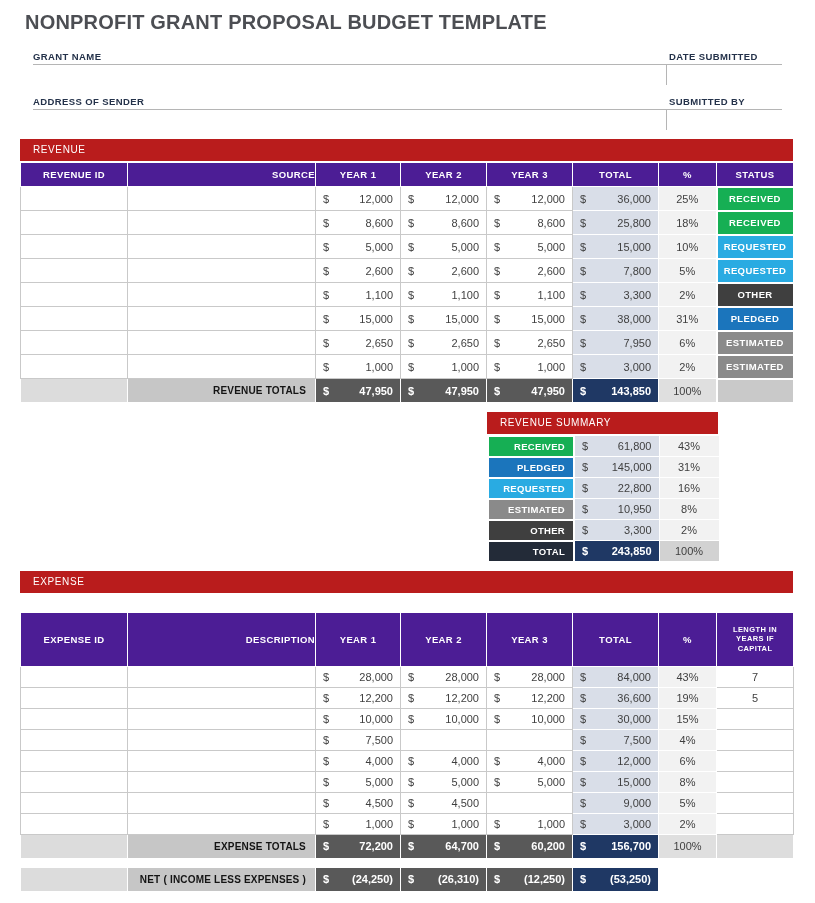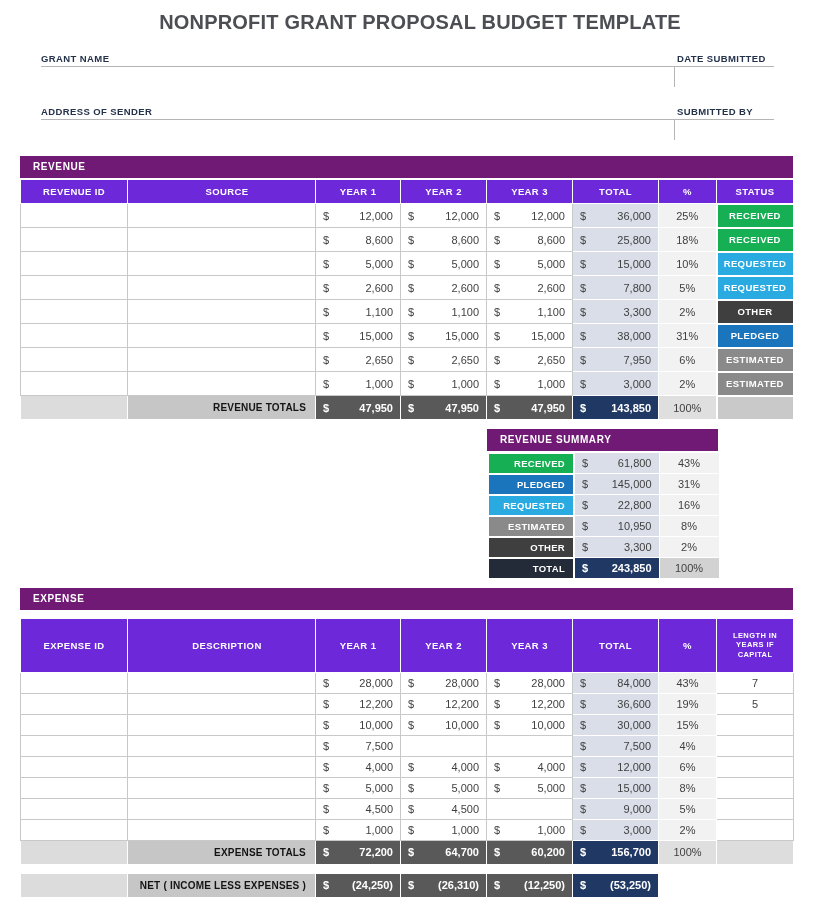--- a/index.html
+++ b/index.html
@@ -1,48 +1,48 @@
 <!DOCTYPE html>
 <html><head>
 <meta charset="utf-8">
 <style>
   html,body{margin:0;padding:0;width:815px;height:903px;background:#fff;overflow:hidden;
     font-family:"Liberation Sans", sans-serif;}
-  .page-title{margin:0;padding:11px 0 0 25px;font-size:20px;font-weight:bold;color:#4c4e53;letter-spacing:0.2px;text-align:center;}
+  .page-title{margin:0;padding:11px 0 0 25px;font-size:20px;font-weight:bold;color:#4c4e53;letter-spacing:0.2px;}
   
   .fields{margin:14px 0 0 25px;width:765px;}
-  .frow{margin:16px;}
+  .frow{margin:8px;}
   .flabels{position:relative;height:16px;border-bottom:1px solid #b5b5b5;}
   .flabel{position:absolute;bottom:2px;font-size:9.5px;font-weight:bold;color:#24324a;letter-spacing:0.4px;}
   .flabel.left{left:0;}
   .flabel.right{left:636px;}
   .finput{position:relative;height:20px;}
   .finput .vline{position:absolute;left:633px;top:0;height:100%;border-left:1px solid #b5b5b5;}
   
-  .section-bar{height:22px;line-height:22px;background:#701a75;color:#fff;font-weight:bold;
+  .section-bar{height:22px;line-height:22px;background:#b91c1c;color:#fff;font-weight:normal;
     font-size:10px;letter-spacing:0.6px;padding-left:13px;box-sizing:border-box;}
   .rev-bar{width:773px;margin:9px 0 1px 20px;}
   .sum-bar{width:231px;margin:8px 0 1px 487px;}
-  .exp-bar{width:773px;margin:8px 0 8px 20px;}
+  .exp-bar{width:773px;margin:8px 0 19px 20px;}
   
   table{border-collapse:collapse;table-layout:fixed;}
   td,th{box-sizing:border-box;padding:0;overflow:hidden;white-space:nowrap;}
   .rev-table{margin-left:20px;width:773px;}
   .exp-table{margin-left:20px;width:773px;}
   .sum-table{margin-left:487px;width:231px;}
   .net-table{margin:8px 4px 0 20px;width:638px;}
   .rev-table tr{height:24px;}
   .exp-table tbody tr{height:21px;}
   .exp-table tr.totals{height:24px;}
   .sum-table tr{height:21px;}
   .net-table tr{height:24px;}
-  thead th{background:#6d28d9;color:#fff;font-size:9.5px;font-weight:bold;border:1px solid #fff;
+  thead th{background:#4c1d95;color:#fff;font-size:9.5px;font-weight:bold;border:1px solid #fff;
     text-align:center;letter-spacing:0.4px;height:24px;}
   .exp-table thead th{height:26px;}
-  th.th-src{text-align:center;padding-left:11px;}
+  th.th-src{text-align:right;padding-left:11px;}
   th.th-len{font-size:7.5px;line-height:1.3;padding:12px 3px;white-space:normal;}
   .money{position:relative;text-align:right;padding-right:7px;font-size:11px;color:#3f3f3f;}
   .money .cur{position:absolute;left:7px;}
   .c-id,.c-src{background:#fff;border:1px solid #c9c9c9;}
   .c-year{background:#fff;border:1px solid #c9c9c9;}
   .c-total{background:#d9dee8;border:1px solid #fff;}
   .c-pct{background:#f2f2f2;border:1px solid #fff;text-align:center;font-size:11px;color:#3f3f3f;}
   .c-len{background:#fff;border:1px solid #c9c9c9;text-align:center;font-size:11px;color:#3f3f3f;}
   .c-status{border:2px solid #fff;color:#fff;font-weight:bold;font-size:9.5px;text-align:center;letter-spacing:0.4px;}
   .t-first{background:#dcdcdc;border:1px solid #fff;}

